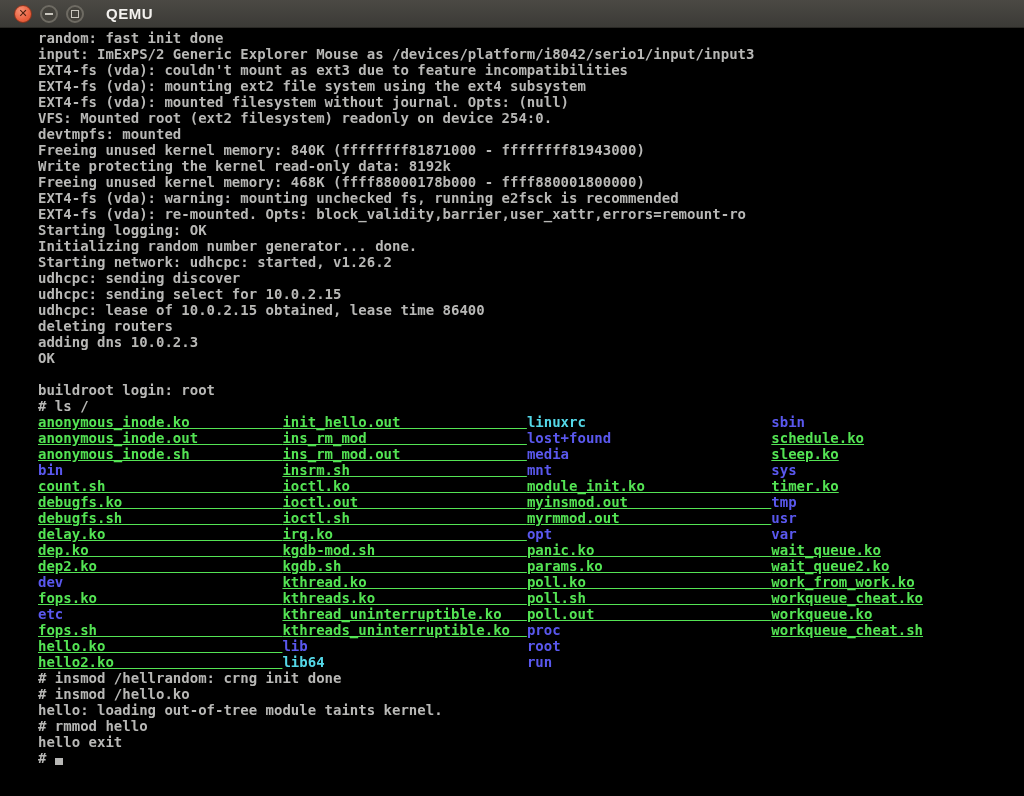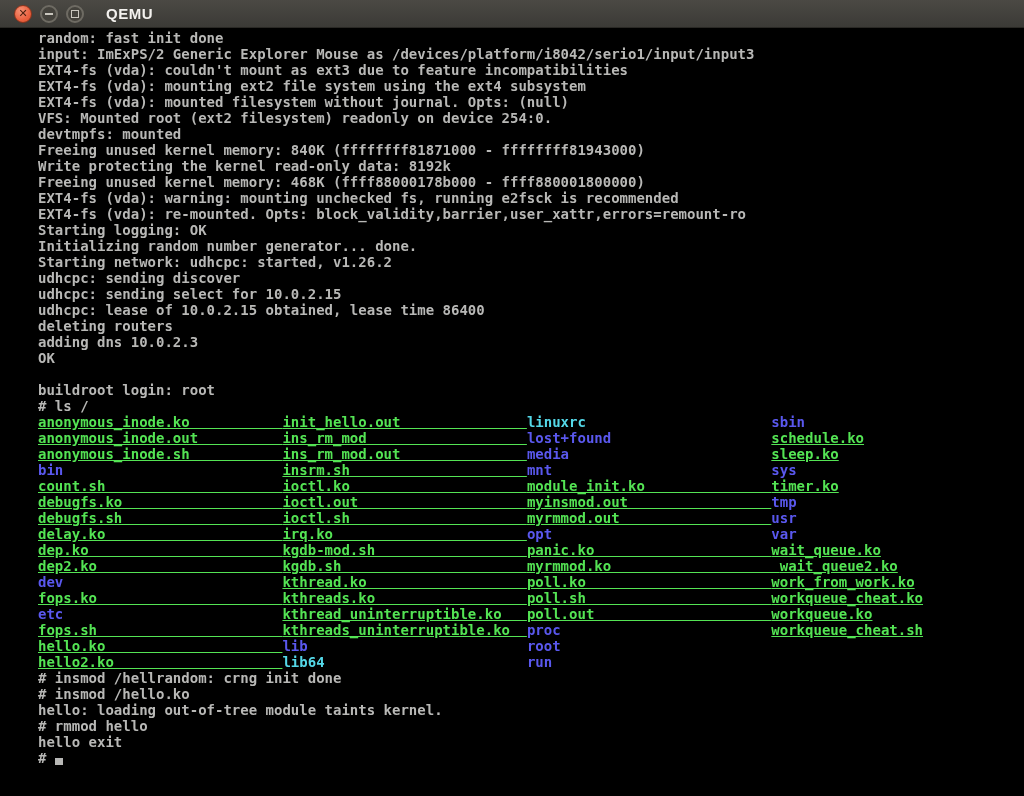--- a/index.html
+++ b/index.html
@@ -102,21 +102,21 @@
       <div class="line"><span class="c-fg"># ls /</span></div>
       <div class="line"><span class="c-g">anonymous_inode.ko           </span><span class="c-g">init_hello.out               </span><span class="c-c">linuxrc                      </span><span class="c-b">sbin</span></div>
       <div class="line"><span class="c-g">anonymous_inode.out          </span><span class="c-g">ins_rm_mod                   </span><span class="c-b">lost+found                   </span><span class="c-g">schedule.ko</span></div>
       <div class="line"><span class="c-g">anonymous_inode.sh           </span><span class="c-g">ins_rm_mod.out               </span><span class="c-b">media                        </span><span class="c-g">sleep.ko</span></div>
       <div class="line"><span class="c-b">bin                          </span><span class="c-g">insrm.sh                     </span><span class="c-b">mnt                          </span><span class="c-b">sys</span></div>
       <div class="line"><span class="c-g">count.sh                     </span><span class="c-g">ioctl.ko                     </span><span class="c-g">module_init.ko               </span><span class="c-g">timer.ko</span></div>
       <div class="line"><span class="c-g">debugfs.ko                   </span><span class="c-g">ioctl.out                    </span><span class="c-g">myinsmod.out                 </span><span class="c-b">tmp</span></div>
       <div class="line"><span class="c-g">debugfs.sh                   </span><span class="c-g">ioctl.sh                     </span><span class="c-g">myrmmod.out                  </span><span class="c-b">usr</span></div>
       <div class="line"><span class="c-g">delay.ko                     </span><span class="c-g">irq.ko                       </span><span class="c-b">opt                          </span><span class="c-b">var</span></div>
       <div class="line"><span class="c-g">dep.ko                       </span><span class="c-g">kgdb-mod.sh                  </span><span class="c-g">panic.ko                     </span><span class="c-g">wait_queue.ko</span></div>
-      <div class="line"><span class="c-g">dep2.ko                      </span><span class="c-g">kgdb.sh                      </span><span class="c-g">myrmmod.ko                    </span><span class="c-g">wait_queue2.ko</span></div>
+      <div class="line"><span class="c-g">dep2.ko                      </span><span class="c-g">kgdb.sh                      </span><span class="c-g">params.ko                    </span><span class="c-g">wait_queue2.ko</span></div>
       <div class="line"><span class="c-b">dev                          </span><span class="c-g">kthread.ko                   </span><span class="c-g">poll.ko                      </span><span class="c-g">work_from_work.ko</span></div>
       <div class="line"><span class="c-g">fops.ko                      </span><span class="c-g">kthreads.ko                  </span><span class="c-g">poll.sh                      </span><span class="c-g">workqueue_cheat.ko</span></div>
       <div class="line"><span class="c-b">etc                          </span><span class="c-g">kthread_uninterruptible.ko   </span><span class="c-g">poll.out                     </span><span class="c-g">workqueue.ko</span></div>
       <div class="line"><span class="c-g">fops.sh                      </span><span class="c-g">kthreads_uninterruptible.ko  </span><span class="c-b">proc                         </span><span class="c-g">workqueue_cheat.sh</span></div>
       <div class="line"><span class="c-g">hello.ko                     </span><span class="c-b">lib                          </span><span class="c-b">root</span></div>
       <div class="line"><span class="c-g">hello2.ko                    </span><span class="c-c">lib64                        </span><span class="c-b">run</span></div>
       <div class="line"><span class="c-fg"># insmod /hellrandom: crng init done</span></div>
       <div class="line"><span class="c-fg"># insmod /hello.ko</span></div>
       <div class="line"><span class="c-fg">hello: loading out-of-tree module taints kernel.</span></div>
       <div class="line"><span class="c-fg"># rmmod hello</span></div>

